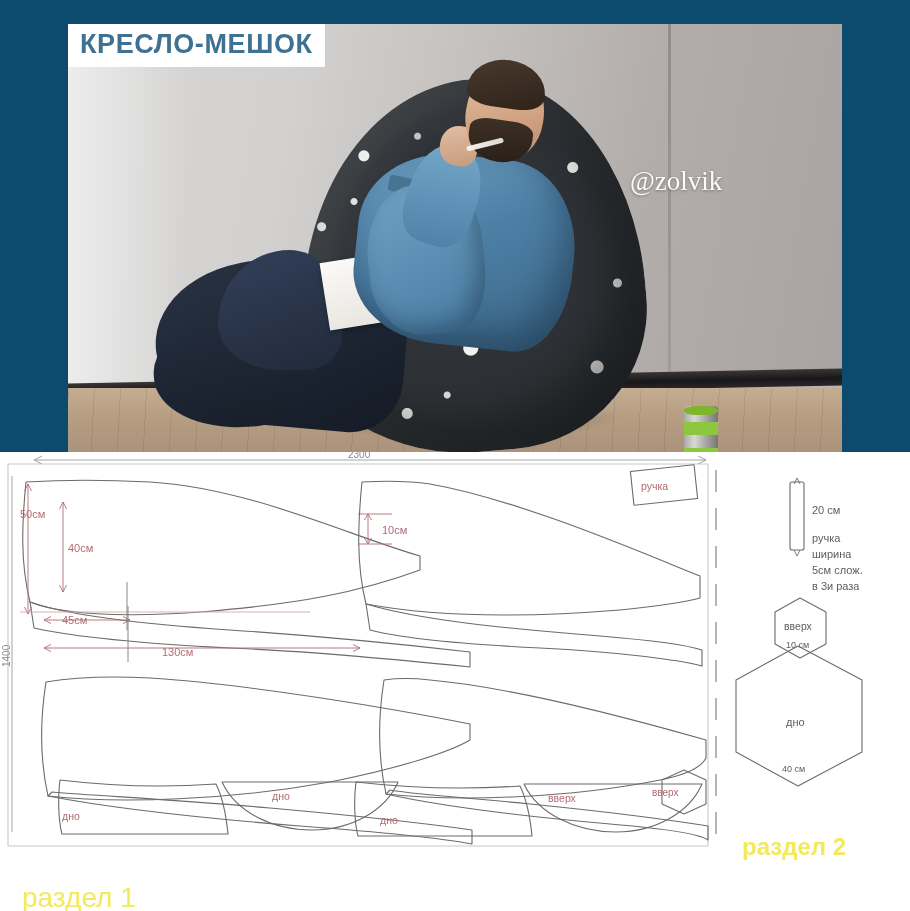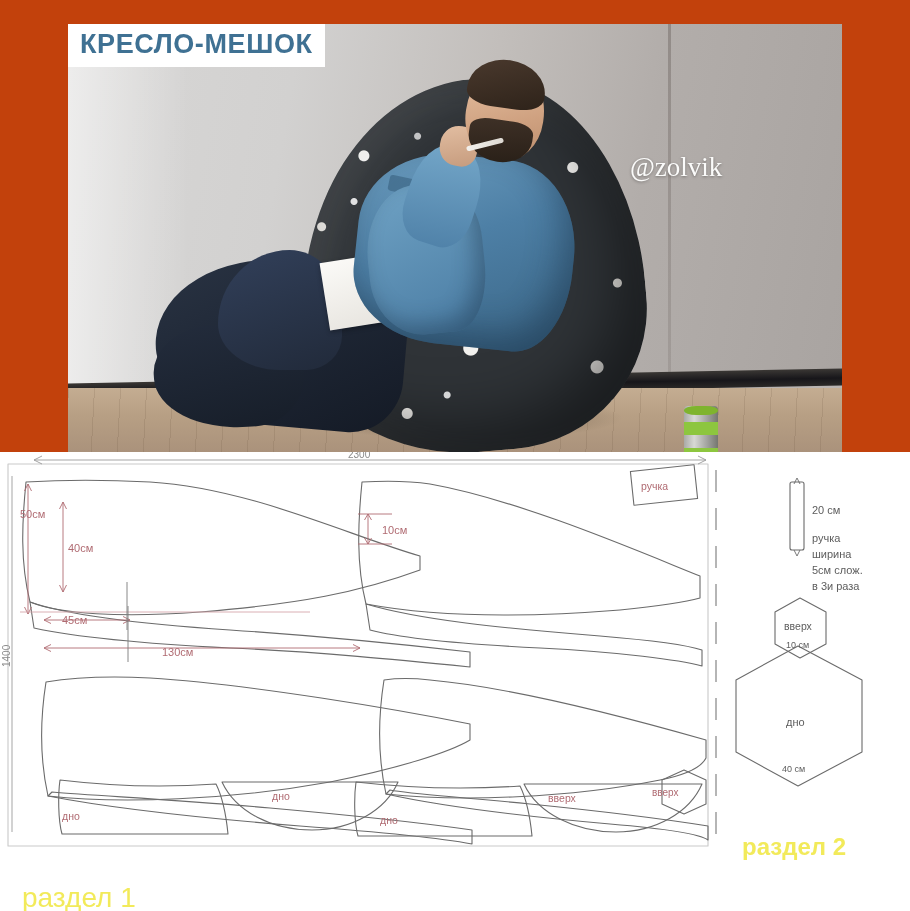--- a/index.html
+++ b/index.html
@@ -1,19 +1,19 @@
 <!DOCTYPE html>
 <html><head>
 <meta charset="utf-8">
 <title>Kreslo-Meshok pattern</title>
 <style>
   html,body{margin:0;padding:0;background:#fff;}
   body{width:910px;height:911px;overflow:hidden;
        font-family:"Liberation Sans","DejaVu Sans",sans-serif;}
-  .page{position:relative;width:910px;height:651px;background:#c2410c;}
+  .page{position:relative;width:910px;height:651px;background:#0c4a6e;}
 
   
   .photo-wrap{position:absolute;left:68px;top:24px;width:774px;height:428px;overflow:hidden;background:#b9b4b1;}
   .wall{position:absolute;left:0;top:0;width:100%;height:360px;
         background:linear-gradient(100deg,#d8d7d6 0%,#d2d1d0 28%,#c2bebb 52%,#b2adaa 72%,#a9a4a1 100%);}
   .wall-shadowL{position:absolute;left:0;top:0;width:120px;height:360px;
         background:linear-gradient(90deg,rgba(255,255,255,.55),rgba(255,255,255,0));}
   .corner{position:absolute;left:600px;top:0;width:3px;height:362px;
         background:linear-gradient(180deg,rgba(120,112,108,.55),rgba(120,112,108,.25));}
   .baseboard{position:absolute;left:0;top:352px;width:100%;height:17px;
@@ -105,21 +105,21 @@
        border-radius:4px 4px 6px 6px;}
   .cup-band{position:absolute;left:616px;top:398px;width:34px;height:13px;background:#8dc63f;}
   .cup-band2{position:absolute;left:616px;top:424px;width:34px;height:11px;background:#8dc63f;}
   .cup-rim{position:absolute;left:616px;top:382px;width:34px;height:9px;
        background:#7fb42e;border-radius:50%/70%;}
 
   .title-banner{position:absolute;left:68px;top:24px;background:#ffffff;
        padding:5px 12px 7px 12px;z-index:6;}
   .title-banner span{font-size:27px;font-weight:bold;color:#3f7193;letter-spacing:.6px;
        font-family:"Liberation Sans",sans-serif;}
-  .watermark{position:absolute;left:630px;top:152px;z-index:6;
+  .watermark{position:absolute;left:630px;top:166px;z-index:6;
        font-family:"Liberation Serif","DejaVu Serif",serif;font-size:27px;color:#fbfbfa;
        text-shadow:0 1px 3px rgba(0,0,0,.35);}
 
   
   .diagram{position:absolute;left:0;top:452px;width:910px;height:400px;background:#fff;}
   .diagram svg{display:block;}
   .sec1{position:absolute;left:22px;top:882px;color:#f2ea5a;font-size:28px;font-weight:normal;z-index:4;}
   .sec2{position:absolute;left:742px;top:833px;color:#f2ea5a;font-size:24px;font-weight:bold;z-index:4;}
 
   

